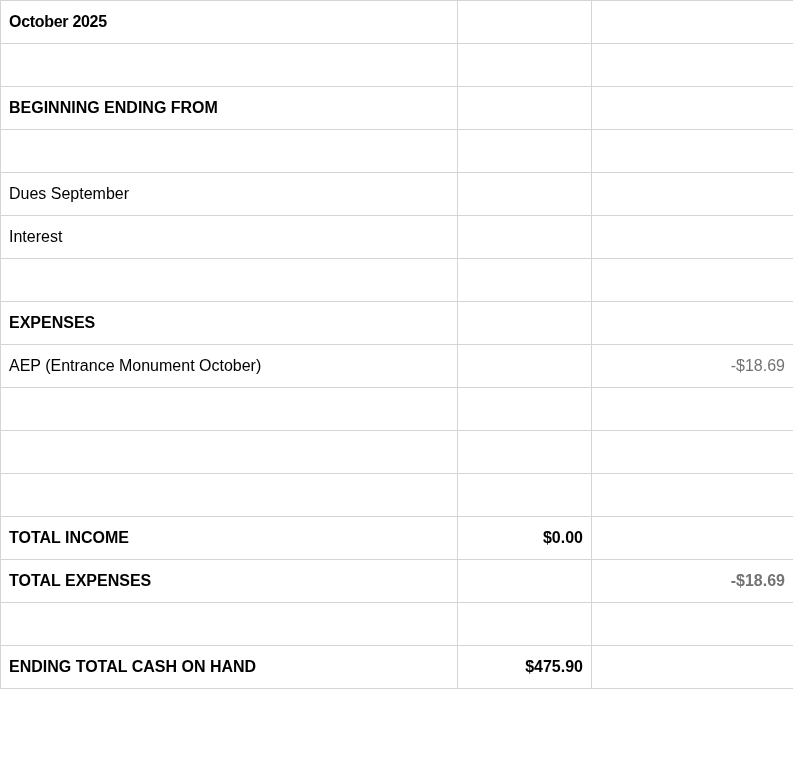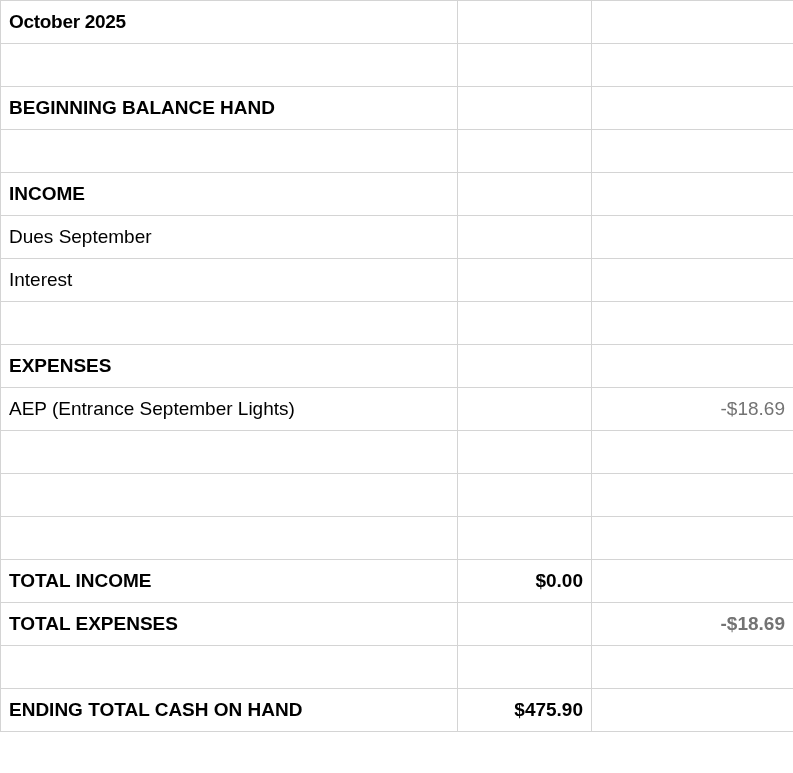--- a/index.html
+++ b/index.html
@@ -27,21 +27,21 @@
   }
   table.ledger col.c-label { width: 457px; }
   table.ledger col.c-amount { width: 134px; }
   table.ledger col.c-neg { width: 202px; }
 
   table.ledger td {
     border: 1px solid #d4d4d4;
     height: 42px;
     padding: 0 8px;
     vertical-align: middle;
-    font-size: 19px;
+    font-size: 16px;
     line-height: 22px;
     overflow: hidden;
     white-space: nowrap;
   }
   
   table.ledger tr td:first-child { border-left: 1px solid #d4d4d4; }
 
   .cell-label { text-align: left; }
   .cell-amount { text-align: right; font-weight: bold; }
   .cell-neg { text-align: right; color: #737373; }
@@ -69,33 +69,28 @@
           <td class="cell-label title-cell">October 2025</td>
           <td class="cell-amount"></td>
           <td class="cell-neg"></td>
         </tr>
         <tr>
           <td class="cell-label"></td>
           <td class="cell-amount"></td>
           <td class="cell-neg"></td>
         </tr>
         <tr>
-          <td class="cell-label bold">BEGINNING BALANCE HAND</td>
+          <td class="cell-label bold">BEGINNING ENDING FROM</td>
           <td class="cell-amount"></td>
           <td class="cell-neg bold"></td>
         </tr>
         <tr>
           <td class="cell-label"></td>
           <td class="cell-amount"></td>
           <td class="cell-neg"></td>
-        </tr>
-        <tr>
-          <td class="cell-label bold">INCOME</td>
-          <td class="cell-amount"></td>
-          <td class="cell-neg bold"></td>
         </tr>
         <tr>
           <td class="cell-label">Dues September</td>
           <td class="cell-amount"></td>
           <td class="cell-neg"></td>
         </tr>
         <tr>
           <td class="cell-label">Interest</td>
           <td class="cell-amount"></td>
           <td class="cell-neg"></td>
@@ -104,21 +99,21 @@
           <td class="cell-label"></td>
           <td class="cell-amount"></td>
           <td class="cell-neg"></td>
         </tr>
         <tr>
           <td class="cell-label bold">EXPENSES</td>
           <td class="cell-amount"></td>
           <td class="cell-neg bold"></td>
         </tr>
         <tr>
-          <td class="cell-label">AEP (Entrance September Lights)</td>
+          <td class="cell-label">AEP (Entrance Monument October)</td>
           <td class="cell-amount"></td>
           <td class="cell-neg">-$18.69</td>
         </tr>
         <tr>
           <td class="cell-label"></td>
           <td class="cell-amount"></td>
           <td class="cell-neg"></td>
         </tr>
         <tr>
           <td class="cell-label"></td>

